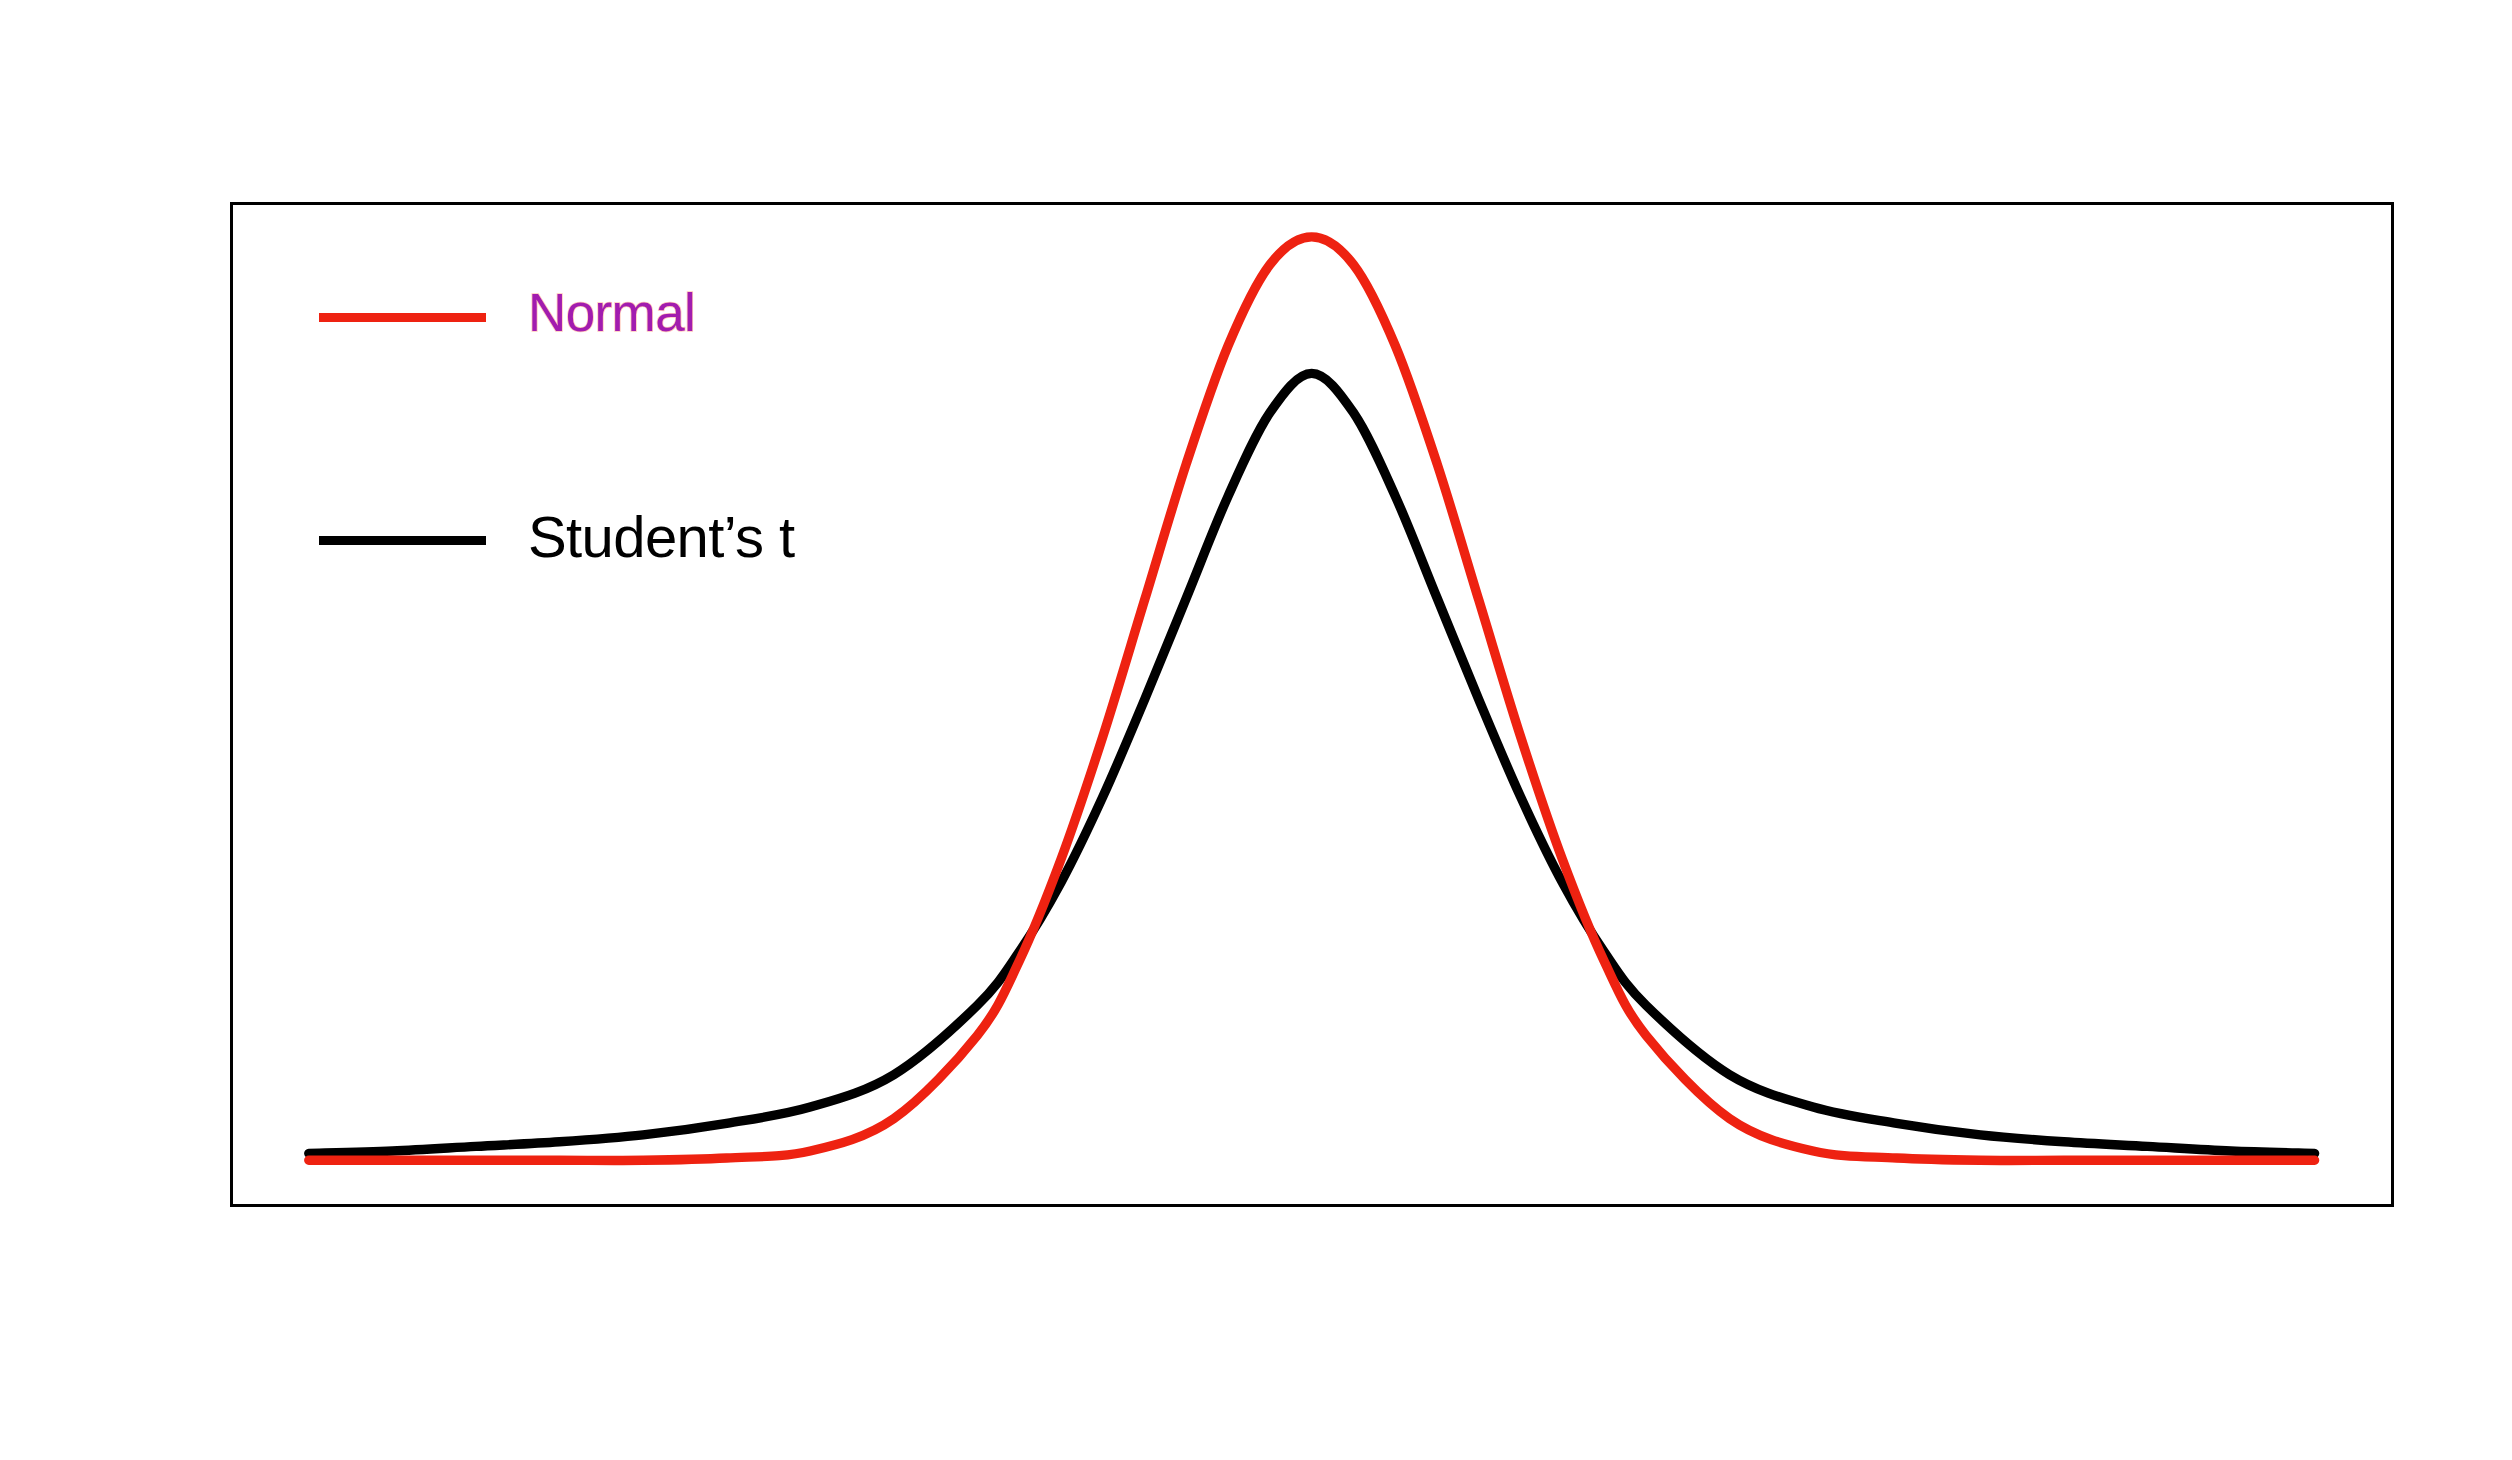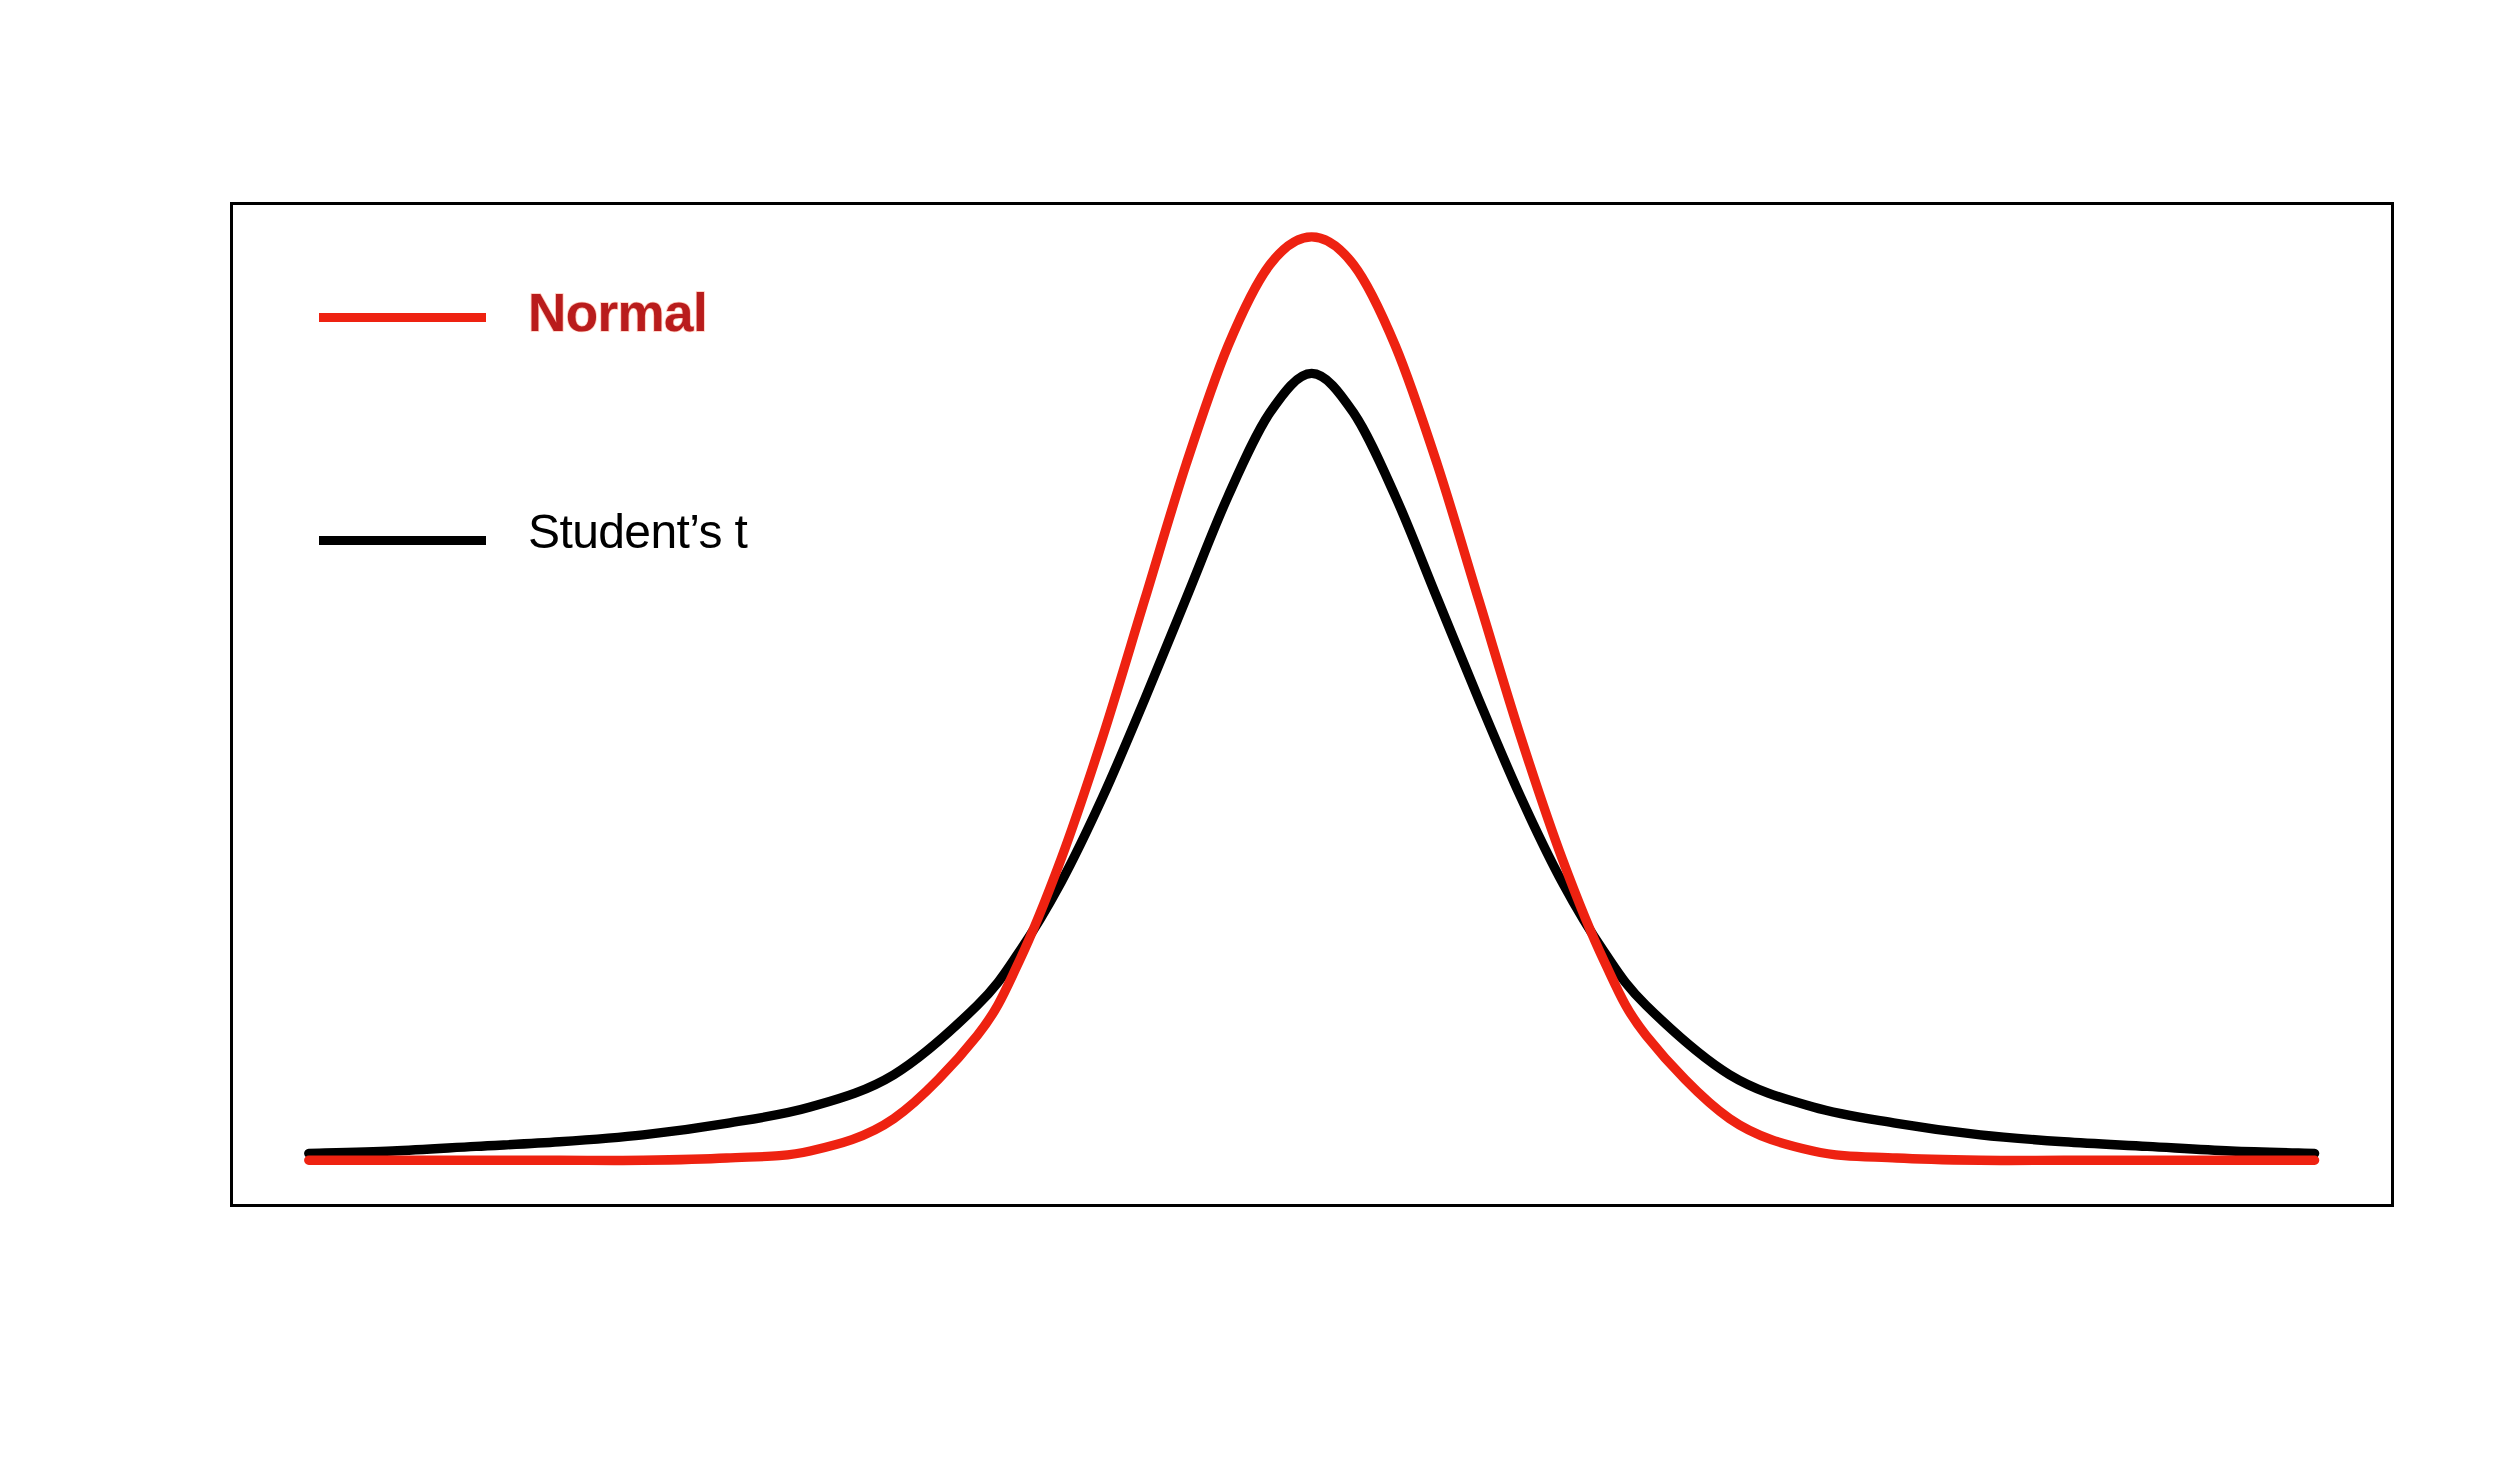--- a/index.html
+++ b/index.html
@@ -74,41 +74,41 @@
   .legend-label.normal {
     top: 0px;
     font-size: 53px;
     color: #DD2200;
     -webkit-text-stroke: 1.6px #FFC9BB;
     paint-order: stroke fill;
     letter-spacing: -0.6px;
   }
   .legend-label.student {
     top: 110px;
-    font-size: 48px;
+    font-size: 58px;
     color: #000000;
     letter-spacing: -0.6px;
   }
 </style>
 </head>
 <body>
 
 <div id="figure">
 
   <div id="plot-frame">
     <svg id="curve-canvas" viewBox="0 0 3446 1600" preserveAspectRatio="none">
       <path id="curve-student" fill="none" stroke="#000000" stroke-width="15" stroke-linecap="round" stroke-linejoin="round" d="M 121.00 1518.88 C 143.24 1518.26, 209.97 1517.03, 254.46 1515.17 C 298.94 1513.32, 343.43 1510.23, 387.92 1507.76 C 432.40 1505.29, 476.89 1503.43, 521.38 1500.35 C 565.86 1497.26, 610.35 1494.17, 654.83 1489.23 C 699.32 1484.28, 743.81 1478.11, 788.29 1470.69 C 832.78 1463.28, 877.26 1457.72, 921.75 1444.74 C 966.24 1431.77, 1010.72 1420.03, 1055.21 1392.85 C 1099.69 1365.67, 1155.30 1314.39, 1188.67 1281.65 C 1222.03 1248.90, 1233.15 1229.13, 1255.40 1196.39 C 1277.64 1163.65, 1299.88 1126.58, 1322.13 1085.19 C 1344.37 1043.80, 1366.61 996.84, 1388.85 948.04 C 1411.10 899.23, 1433.34 845.48, 1455.58 792.35 C 1477.83 739.22, 1500.07 683.62, 1522.31 629.26 C 1544.56 574.89, 1566.80 515.58, 1589.04 466.16 C 1611.28 416.73, 1633.53 365.46, 1655.77 332.71 C 1678.01 299.97, 1700.26 269.70, 1722.50 269.70 C 1744.74 269.70, 1766.99 299.97, 1789.23 332.71 C 1811.47 365.46, 1833.72 416.73, 1855.96 466.16 C 1878.20 515.58, 1900.44 574.89, 1922.69 629.26 C 1944.93 683.62, 1967.17 739.22, 1989.42 792.35 C 2011.66 845.48, 2033.90 899.23, 2056.15 948.04 C 2078.39 996.84, 2100.63 1043.80, 2122.88 1085.19 C 2145.12 1126.58, 2167.36 1163.65, 2189.60 1196.39 C 2211.85 1229.13, 2222.97 1248.90, 2256.33 1281.65 C 2289.70 1314.39, 2345.31 1365.67, 2389.79 1392.85 C 2434.28 1420.03, 2478.76 1431.77, 2523.25 1444.74 C 2567.74 1457.72, 2612.22 1463.28, 2656.71 1470.69 C 2701.19 1478.11, 2745.68 1484.28, 2790.17 1489.23 C 2834.65 1494.17, 2879.14 1497.26, 2923.63 1500.35 C 2968.11 1503.43, 3012.60 1505.29, 3057.08 1507.76 C 3101.57 1510.23, 3146.06 1513.32, 3190.54 1515.17 C 3235.03 1517.03, 3301.76 1518.26, 3324.00 1518.88"></path>
       <path id="curve-normal" fill="none" stroke="#EE2211" stroke-width="15" stroke-linecap="round" stroke-linejoin="round" d="M 121.00 1530.00 C 143.24 1530.00, 209.97 1530.00, 254.46 1530.00 C 298.94 1530.00, 343.43 1530.00, 387.92 1530.00 C 432.40 1530.00, 476.89 1530.00, 521.38 1530.00 C 565.86 1530.00, 610.35 1530.62, 654.83 1530.00 C 699.32 1529.38, 743.81 1528.76, 788.29 1526.29 C 832.78 1523.82, 877.26 1525.68, 921.75 1515.17 C 966.24 1504.67, 1010.72 1494.17, 1055.21 1463.28 C 1099.69 1432.39, 1155.30 1371.84, 1188.67 1329.83 C 1222.03 1287.82, 1233.15 1258.17, 1255.40 1211.22 C 1277.64 1164.27, 1299.88 1108.05, 1322.13 1048.12 C 1344.37 988.19, 1366.61 920.85, 1388.85 851.66 C 1411.10 782.47, 1433.34 705.86, 1455.58 632.96 C 1477.83 560.06, 1500.07 482.22, 1522.31 414.26 C 1544.56 346.31, 1566.80 278.35, 1589.04 225.22 C 1611.28 172.09, 1633.53 124.52, 1655.77 95.48 C 1678.01 66.44, 1700.26 51.00, 1722.50 51.00 C 1744.74 51.00, 1766.99 66.44, 1789.23 95.48 C 1811.47 124.52, 1833.72 172.09, 1855.96 225.22 C 1878.20 278.35, 1900.44 346.31, 1922.69 414.26 C 1944.93 482.22, 1967.17 560.06, 1989.42 632.96 C 2011.66 705.86, 2033.90 782.47, 2056.15 851.66 C 2078.39 920.85, 2100.63 988.19, 2122.88 1048.12 C 2145.12 1108.05, 2167.36 1164.27, 2189.60 1211.22 C 2211.85 1258.17, 2222.97 1287.82, 2256.33 1329.83 C 2289.70 1371.84, 2345.31 1432.39, 2389.79 1463.28 C 2434.28 1494.17, 2478.76 1504.67, 2523.25 1515.17 C 2567.74 1525.68, 2612.22 1523.82, 2656.71 1526.29 C 2701.19 1528.76, 2745.68 1529.38, 2790.17 1530.00 C 2834.65 1530.62, 2879.14 1530.00, 2923.63 1530.00 C 2968.11 1530.00, 3012.60 1530.00, 3057.08 1530.00 C 3101.57 1530.00, 3146.06 1530.00, 3190.54 1530.00 C 3235.03 1530.00, 3301.76 1530.00, 3324.00 1530.00"></path>
     </svg>
   </div>
 
   <div id="legend">
     <div class="legend-row">
       <div class="legend-swatch normal" style="background: rgb(238, 34, 17);"></div>
-      <div class="legend-label normal" style="color: #b91c1c; font-weight: bold;">Normal</div>
+      <div class="legend-label normal" style="color: #a21caf;">Normal</div>
     </div>
     <div class="legend-row">
       <div class="legend-swatch student" style="background: rgb(0, 0, 0);"></div>
       <div class="legend-label student" style="color: rgb(0, 0, 0);">Student’s t</div>
     </div>
   </div>
 
 </div>
 
 

